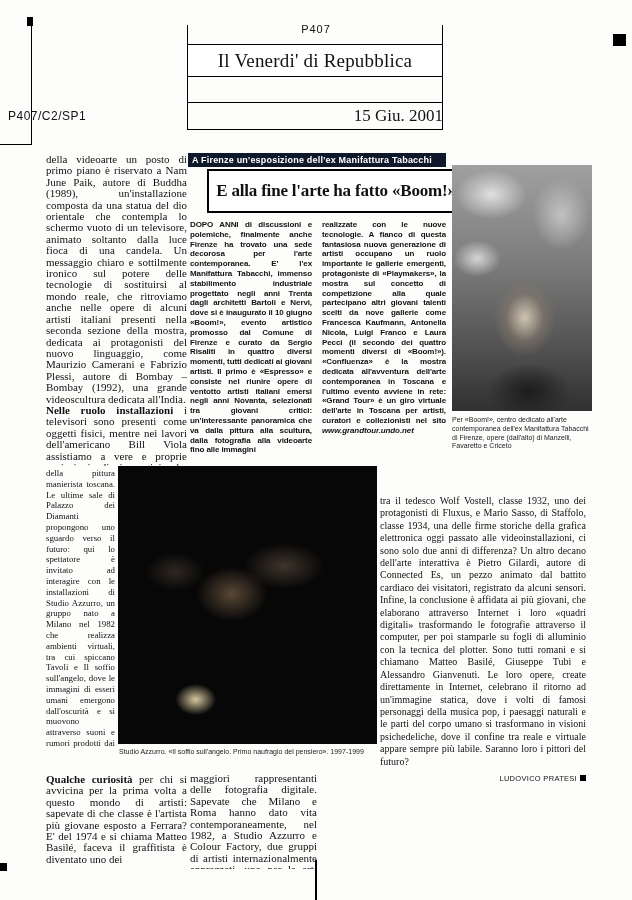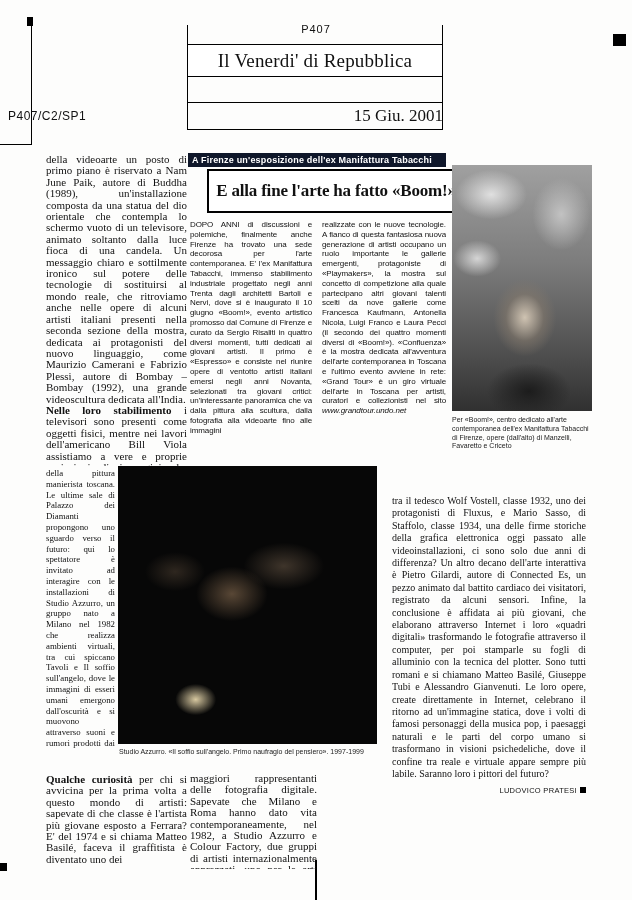--- a/index.html
+++ b/index.html
@@ -25,25 +25,25 @@
 
   .kicker-bar { background:#0f172a; color:#fff; font-family:"Liberation Sans","DejaVu Sans",sans-serif;
                 font-size:9px; font-weight:600; letter-spacing:0.2px; padding:2px 4px; line-height:10px; }
   .headline-box { border:2px solid #000; display:flex; align-items:center; justify-content:center;
                   font-size:17px; font-weight:700; letter-spacing:-0.2px; background:#fff; white-space:nowrap;margin-left:19px; }
 
   .serifbody { font-size:11px; line-height:11.4px; text-align:justify; overflow:hidden; }
   .serifbody p { margin:0; }
   .narrowbody { font-size:8.8px; line-height:10.8px; text-align:justify; overflow:hidden; }
 
-  .boldcol { font-family:"Liberation Sans","DejaVu Sans",sans-serif; font-weight:normal;
+  .boldcol { font-family:"Liberation Sans","DejaVu Sans",sans-serif; font-weight:bold;
              font-size:8px; line-height:9.8px; letter-spacing:-0.1px; text-align:justify; overflow:hidden; }
   .boldcol .url { font-style:italic; }
 
-  .rightcol { font-size:10px; line-height:12.4px; text-align:justify;margin-left:12px; }
+  .rightcol { font-size:10px; line-height:12.4px; text-align:justify; }
   .byline { margin-top:6px; text-align:right; font-family:"Liberation Sans","DejaVu Sans",sans-serif;
             font-weight:normal; font-size:7.5px; letter-spacing:0.3px; }
   .byline .sq { display:inline-block; width:6px; height:6px; background:#000; margin-left:3px; }
 
   .caption { font-family:"Liberation Sans","DejaVu Sans",sans-serif; font-size:7px; line-height:8.8px; color:#1a1a1a; }
 
   .photo-right {
     background:
       radial-gradient(ellipse 55px 38px at 28% 12%, #e0e0e0 0%, rgba(224,224,224,0) 65%),
       radial-gradient(ellipse 48px 60px at 78% 20%, #c2c2c2 0%, rgba(194,194,194,0) 60%),
@@ -94,21 +94,21 @@
   </div>
   <div class="abs boldcol" style="left:322px;top:203px;width:124px;height:246px">
     <span>realizzate con le nuove tecnologie. A fianco di questa fantasiosa nuova generazione di artisti occupano un ruolo importante le gallerie emergenti, protagoniste di «Playmakers», la mostra sul concetto di competizione alla quale partecipano altri giovani talenti scelti da nove gallerie come Francesca Kaufmann, Antonella Nicola, Luigi Franco e Laura Pecci (il secondo dei quattro momenti diversi di «Boom!»). «Confluenza» è la mostra dedicata all'avventura dell'arte contemporanea in Toscana e l'ultimo evento avviene in rete: «Grand Tour» è un giro virtuale dell'arte in Toscana per artisti, curatori e collezionisti nel sito </span><span class="url">www.grandtour.undo.net</span>
   </div>
 
   <div class="abs photo-right" style="left:452px;top:148px;width:140px;height:246px"></div>
   <div class="abs caption" style="left:452px;top:399px;width:138px">Per «Boom!», centro dedicato all'arte contemporanea dell'ex Manifattura Tabacchi di Firenze, opere (dall'alto) di Manzelli, Favaretto e Criceto</div>
 
   <div class="abs serifbody" style="left:46px;top:137px;width:141px;height:312px">
     <p>della videoarte un posto di primo piano è riservato a Nam June Paik, autore di Buddha (1989), un'installazione composta da una statua del dio orientale che contempla lo schermo vuoto di un televisore, animato soltanto dalla luce fioca di una candela. Un messaggio chiaro e sottilmente ironico sul potere delle tecnologie di sostituirsi al mondo reale, che ritroviamo anche nelle opere di alcuni artisti italiani presenti nella seconda sezione della mostra, dedicata ai protagonisti del nuovo linguaggio, come Maurizio Camerani e Fabrizio Plessi, autore di Bombay – Bombay (1992), una grande videoscultura dedicata all'India.</p>
-    <p><b>Nelle loro stabilimento</b><span> i televisori sono presenti come oggetti fisici, mentre nei lavori dell'americano Bill Viola assistiamo a vere e proprie proiezioni di immagini che conquistano lo spazio per interpretare in una maniera nuova le opere d'arte del passato: The Greeting (1995) è un omaggio alla Visitazione del Pontormo, uno dei più alti capolavori</span></p>
+    <p><b>Nelle ruolo installazioni</b><span> i televisori sono presenti come oggetti fisici, mentre nei lavori dell'americano Bill Viola assistiamo a vere e proprie proiezioni di immagini che conquistano lo spazio per interpretare in una maniera nuova le opere d'arte del passato: The Greeting (1995) è un omaggio alla Visitazione del Pontormo, uno dei più alti capolavori</span></p>
   </div>
 
   <div class="abs narrowbody" style="left:46px;top:451px;width:69px;height:280px">della pittura manierista toscana. Le ultime sale di Palazzo dei Diamanti propongono uno sguardo verso il futuro: qui lo spettatore è invitato ad interagire con le installazioni di Studio Azzurro, un gruppo nato a Milano nel 1982 che realizza ambienti virtuali, tra cui spiccano Tavoli e Il soffio sull'angelo, dove le immagini di esseri umani emergono dall'oscurità e si muovono attraverso suoni e rumori prodotti dai visitatori.</div>
 
   <div class="abs photo-center" style="left:118px;top:449px;width:259px;height:278px"></div>
   <div class="abs caption" style="left:119px;top:731px;width:310px;white-space:nowrap">Studio Azzurro. «Il soffio sull'angelo. Primo naufragio del pensiero». 1997-1999</div>
 
   <div class="abs serifbody" style="left:46px;top:757px;width:141px;height:96px">
     <p><b>Qualche curiosità</b><span> per chi si avvicina per la prima volta a questo mondo di artisti: sapevate di che classe è l'artista più giovane esposto a Ferrara? E' del 1974 e si chiama Matteo Basilé, faceva il graffitista è diventato uno dei</span></p>
   </div>

